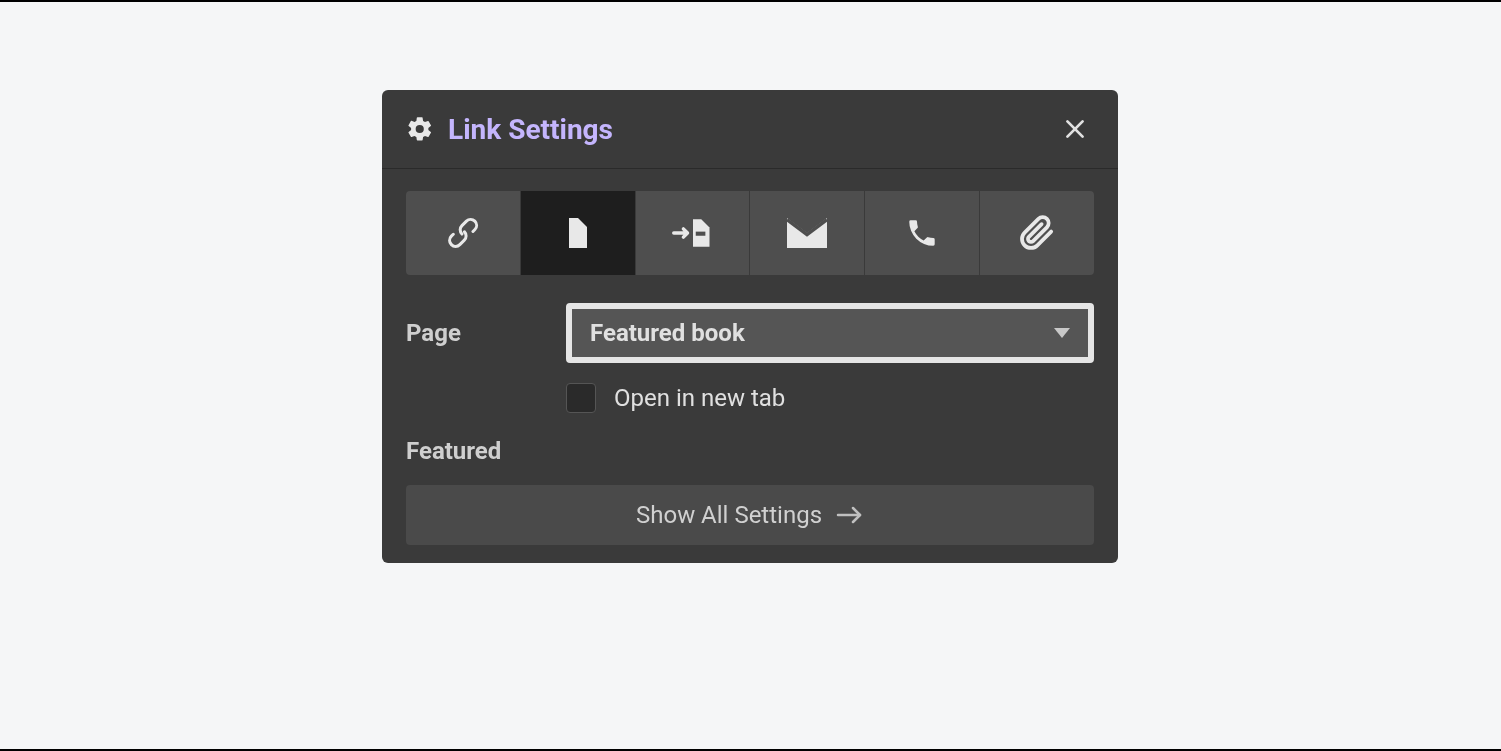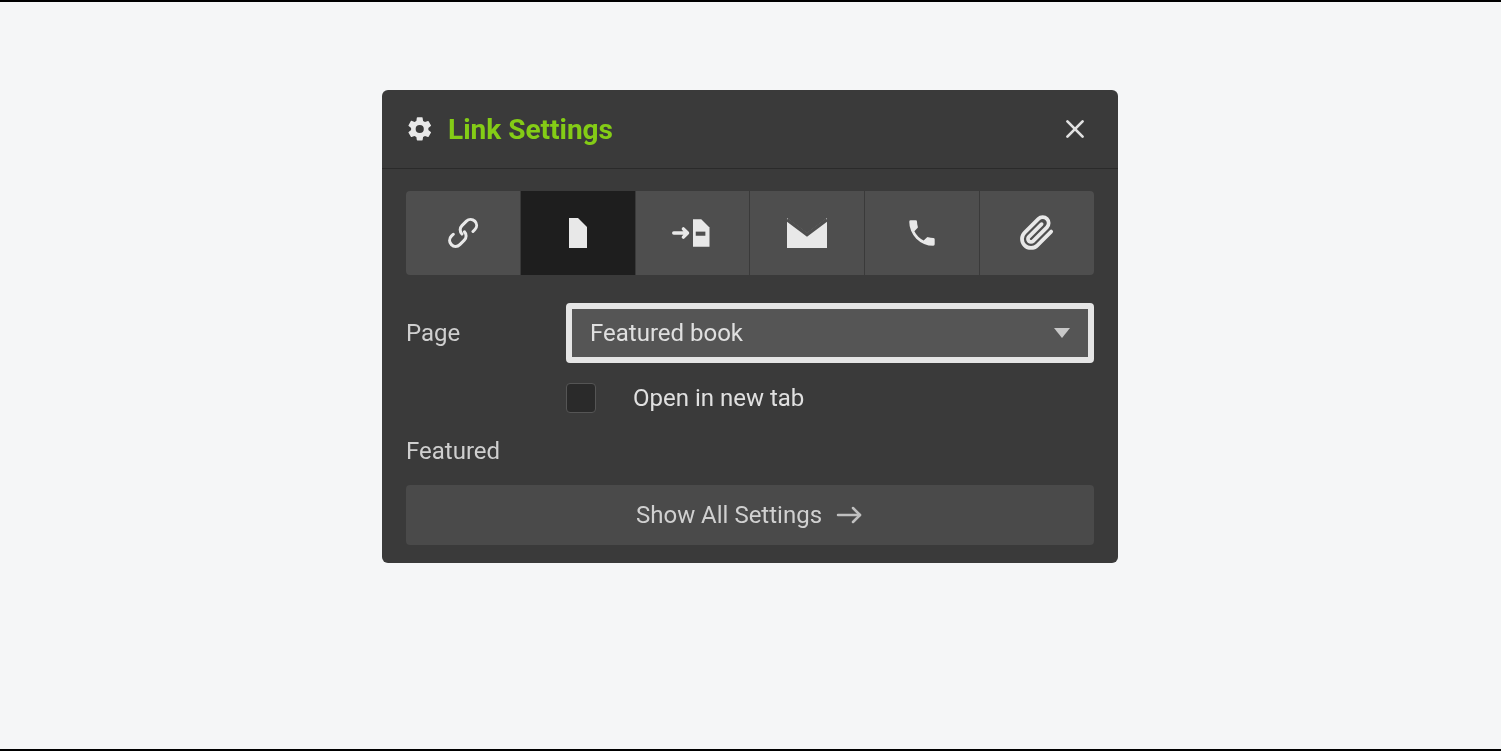--- a/index.html
+++ b/index.html
@@ -34,21 +34,21 @@
     }
     .panel-header .gear {
       flex: 0 0 auto;
       margin-right: 14px;
       display: flex;
       align-items: center;
     }
     .panel-header .title {
       font-size: 28px;
       font-weight: 700;
-      color: #84cc16;
+      color: #c4b5fd;
       flex: 1;
     }
     .panel-header .close {
       flex: 0 0 auto;
       cursor: pointer;
       display: flex;
       align-items: center;
       padding: 6px;
     }
     .panel-body {
@@ -76,20 +76,21 @@
     .tab.active {
       background: #1e1e1e;
     }
     .tab svg {
       fill: #e8e8e8;
     }
     .row {
       display: flex;
       align-items: center;
       margin-bottom: 20px;
+      font-weight: bold;
     }
     .row-label {
       width: 160px;
       font-size: 24px;
       color: #cfcfcf;
     }
     .select {
       flex: 1;
       background: #555555;
       border: 6px solid #e5e5e5;
@@ -130,21 +131,20 @@
       height: 0;
       border-left: 7px solid transparent;
       border-right: 7px solid transparent;
       border-top: 8px solid #c8c8c8;
     }
     .checkbox-row {
       display: flex;
       align-items: center;
       margin-left: 160px;
       margin-bottom: 24px;
-      gap: 19px;
     }
     .checkbox {
       width: 30px;
       height: 30px;
       background: #2a2a2a;
       border: 1px solid #555;
       border-radius: 4px;
       margin-right: 18px;
       cursor: pointer;
     }

